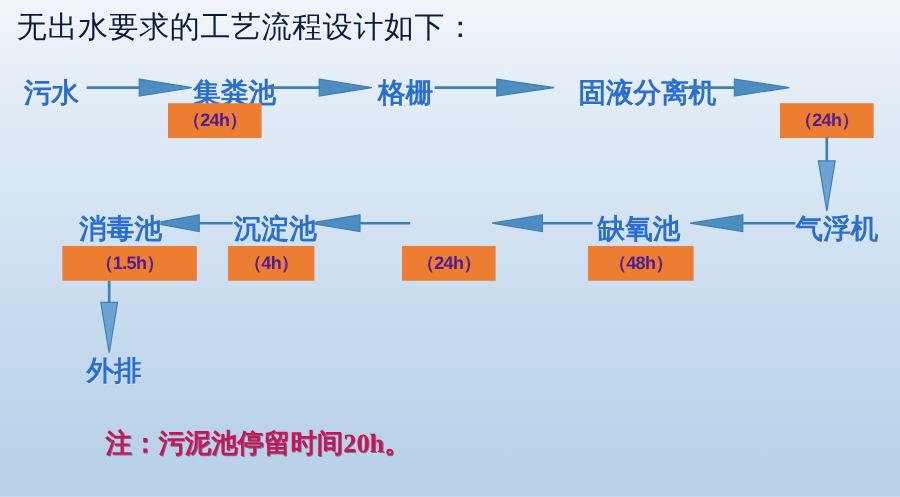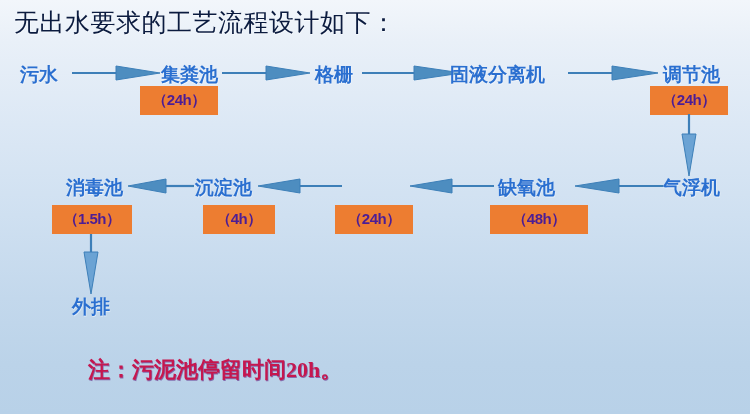--- a/index.html
+++ b/index.html
@@ -40,21 +40,21 @@
     color: #0b1b3f;
     letter-spacing: 0.5px;
     white-space: nowrap;
     text-shadow: 0.5px 0.5px 0 rgba(255,255,255,0.55);
   }
 
   
   .node {
     position: absolute;
     font-family: Liberation Sans, sans-serif;
-    font-size: 19px;
+    font-size: 23px;
     font-weight: bold;
     color: #2a6fd0;
     white-space: nowrap;
     text-shadow: 0.5px 0.5px 0 rgba(255,255,255,0.5);
   }
 
   
   .hbox {
     position: absolute;
     background: #ed7d31;
@@ -118,30 +118,29 @@
 
   <div class="node" style="left:315px; top:62px;">格栅</div>
 
   <div class="arrow" style="left:362px; top:62px; width:100px; height:22px;">
     <svg width="100" height="22" viewBox="0 0 100 22">
       <line x1="0" y1="11" x2="56" y2="11" stroke="#3d7fb8" stroke-width="2.2"></line>
       <polygon points="52,4 100,11 52,18" fill="#4d8dc0" stroke="#3d7fb8" stroke-width="1"></polygon>
     </svg>
   </div>
 
-  <div class="node" style="left:450px; top:62px;">固液分离机</div>
+  <div class="node" style="left:482px; top:62px;">固液分离机</div>
 
   <div class="arrow" style="left:568px; top:62px; width:90px; height:22px;">
     <svg width="90" height="22" viewBox="0 0 90 22">
       <line x1="0" y1="11" x2="48" y2="11" stroke="#3d7fb8" stroke-width="2.2"></line>
       <polygon points="44,4 90,11 44,18" fill="#4d8dc0" stroke="#3d7fb8" stroke-width="1"></polygon>
     </svg>
   </div>
 
-  <div class="node" style="left:663px; top:62px;">调节池</div>
 
   <div class="hbox" style="left:650px; top:86px; width:78px; height:29px;">（24h）</div>
 
   <div class="arrow" style="left:676px; top:114px; width:26px; height:62px;">
     <svg width="26" height="62" viewBox="0 0 26 62">
       <line x1="13" y1="0" x2="13" y2="22" stroke="#3d7fb8" stroke-width="2.2"></line>
       <polygon points="6,20 20,20 13,62" fill="#6ba3d4" stroke="#3d7fb8" stroke-width="1"></polygon>
     </svg>
   </div>
 
@@ -149,53 +148,53 @@
 
   <div class="arrow" style="left:575px; top:175px; width:88px; height:22px;">
     <svg width="88" height="22" viewBox="0 0 88 22">
       <line x1="88" y1="11" x2="40" y2="11" stroke="#3d7fb8" stroke-width="2.2"></line>
       <polygon points="44,4 0,11 44,18" fill="#4d8dc0" stroke="#3d7fb8" stroke-width="1"></polygon>
     </svg>
   </div>
 
   <div class="node" style="left:498px; top:175px;">缺氧池</div>
 
-  <div class="hbox" style="left:490px; top:205px; width:98px; height:29px;">（48h）</div>
+  <div class="hbox" style="left:490px; top:205px; width:88px; height:29px;">（48h）</div>
 
   <div class="arrow" style="left:410px; top:175px; width:84px; height:22px;">
     <svg width="84" height="22" viewBox="0 0 84 22">
       <line x1="84" y1="11" x2="38" y2="11" stroke="#3d7fb8" stroke-width="2.2"></line>
       <polygon points="42,4 0,11 42,18" fill="#4d8dc0" stroke="#3d7fb8" stroke-width="1"></polygon>
     </svg>
   </div>
 
 
   <div class="hbox" style="left:335px; top:205px; width:78px; height:29px;">（24h）</div>
 
   <div class="arrow" style="left:258px; top:175px; width:84px; height:22px;">
     <svg width="84" height="22" viewBox="0 0 84 22">
       <line x1="84" y1="11" x2="38" y2="11" stroke="#3d7fb8" stroke-width="2.2"></line>
       <polygon points="42,4 0,11 42,18" fill="#4d8dc0" stroke="#3d7fb8" stroke-width="1"></polygon>
     </svg>
   </div>
 
   <div class="node" style="left:195px; top:175px;">沉淀池</div>
 
-  <div class="hbox" style="left:190px; top:205px; width:72px; height:29px;margin-left:13px;">（4h）</div>
+  <div class="hbox" style="left:190px; top:205px; width:72px; height:29px;">（4h）</div>
 
   <div class="arrow" style="left:128px; top:175px; width:66px; height:22px;">
     <svg width="66" height="22" viewBox="0 0 66 22">
       <line x1="66" y1="11" x2="34" y2="11" stroke="#3d7fb8" stroke-width="2.2"></line>
       <polygon points="38,4 0,11 38,18" fill="#4d8dc0" stroke="#3d7fb8" stroke-width="1"></polygon>
     </svg>
   </div>
 
   <div class="node" style="left:66px; top:175px;">消毒池</div>
 
-  <div class="hbox" style="left:52px; top:205px; width:80px; height:29px;">（1.5h）</div>
+  <div class="hbox" style="left:52px; top:205px; width:112px; height:29px;">（1.5h）</div>
 
   <div class="arrow" style="left:78px; top:234px; width:26px; height:60px;">
     <svg width="26" height="60" viewBox="0 0 26 60">
       <line x1="13" y1="0" x2="13" y2="20" stroke="#3d7fb8" stroke-width="2.2"></line>
       <polygon points="6,18 20,18 13,60" fill="#6ba3d4" stroke="#3d7fb8" stroke-width="1"></polygon>
     </svg>
   </div>
 
   <div class="node" style="left:72px; top:294px;text-align:center;">外排</div>
 

